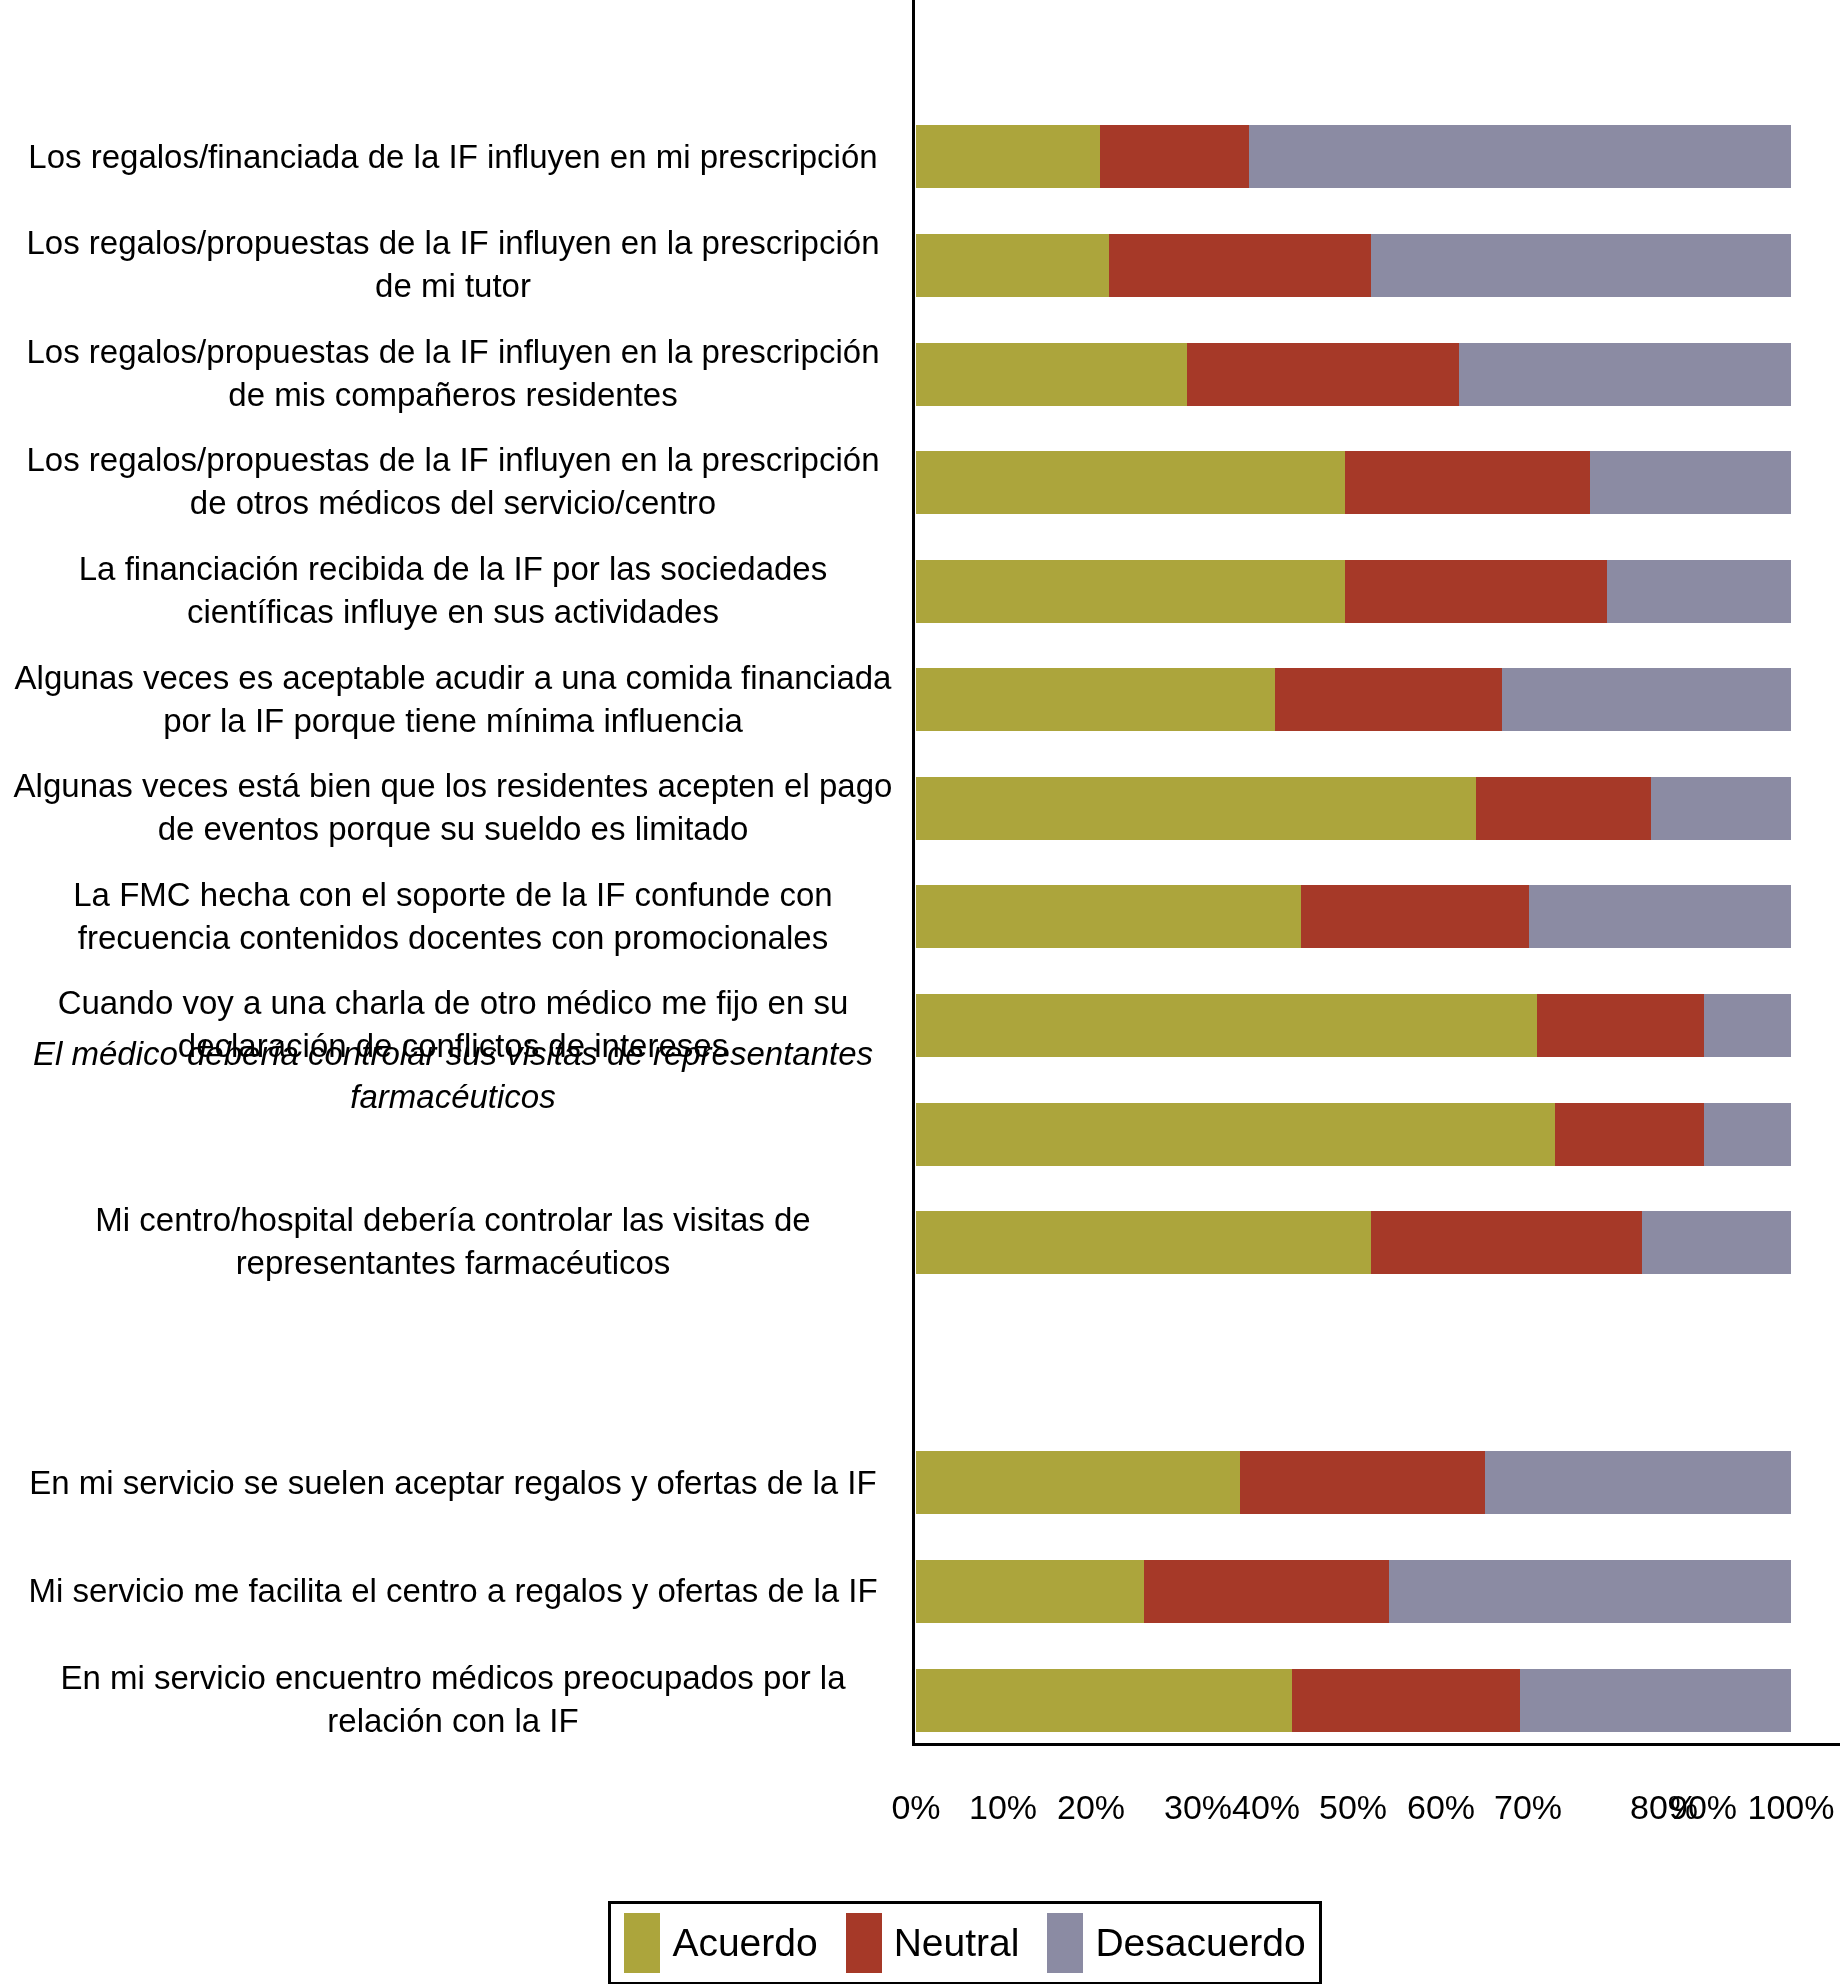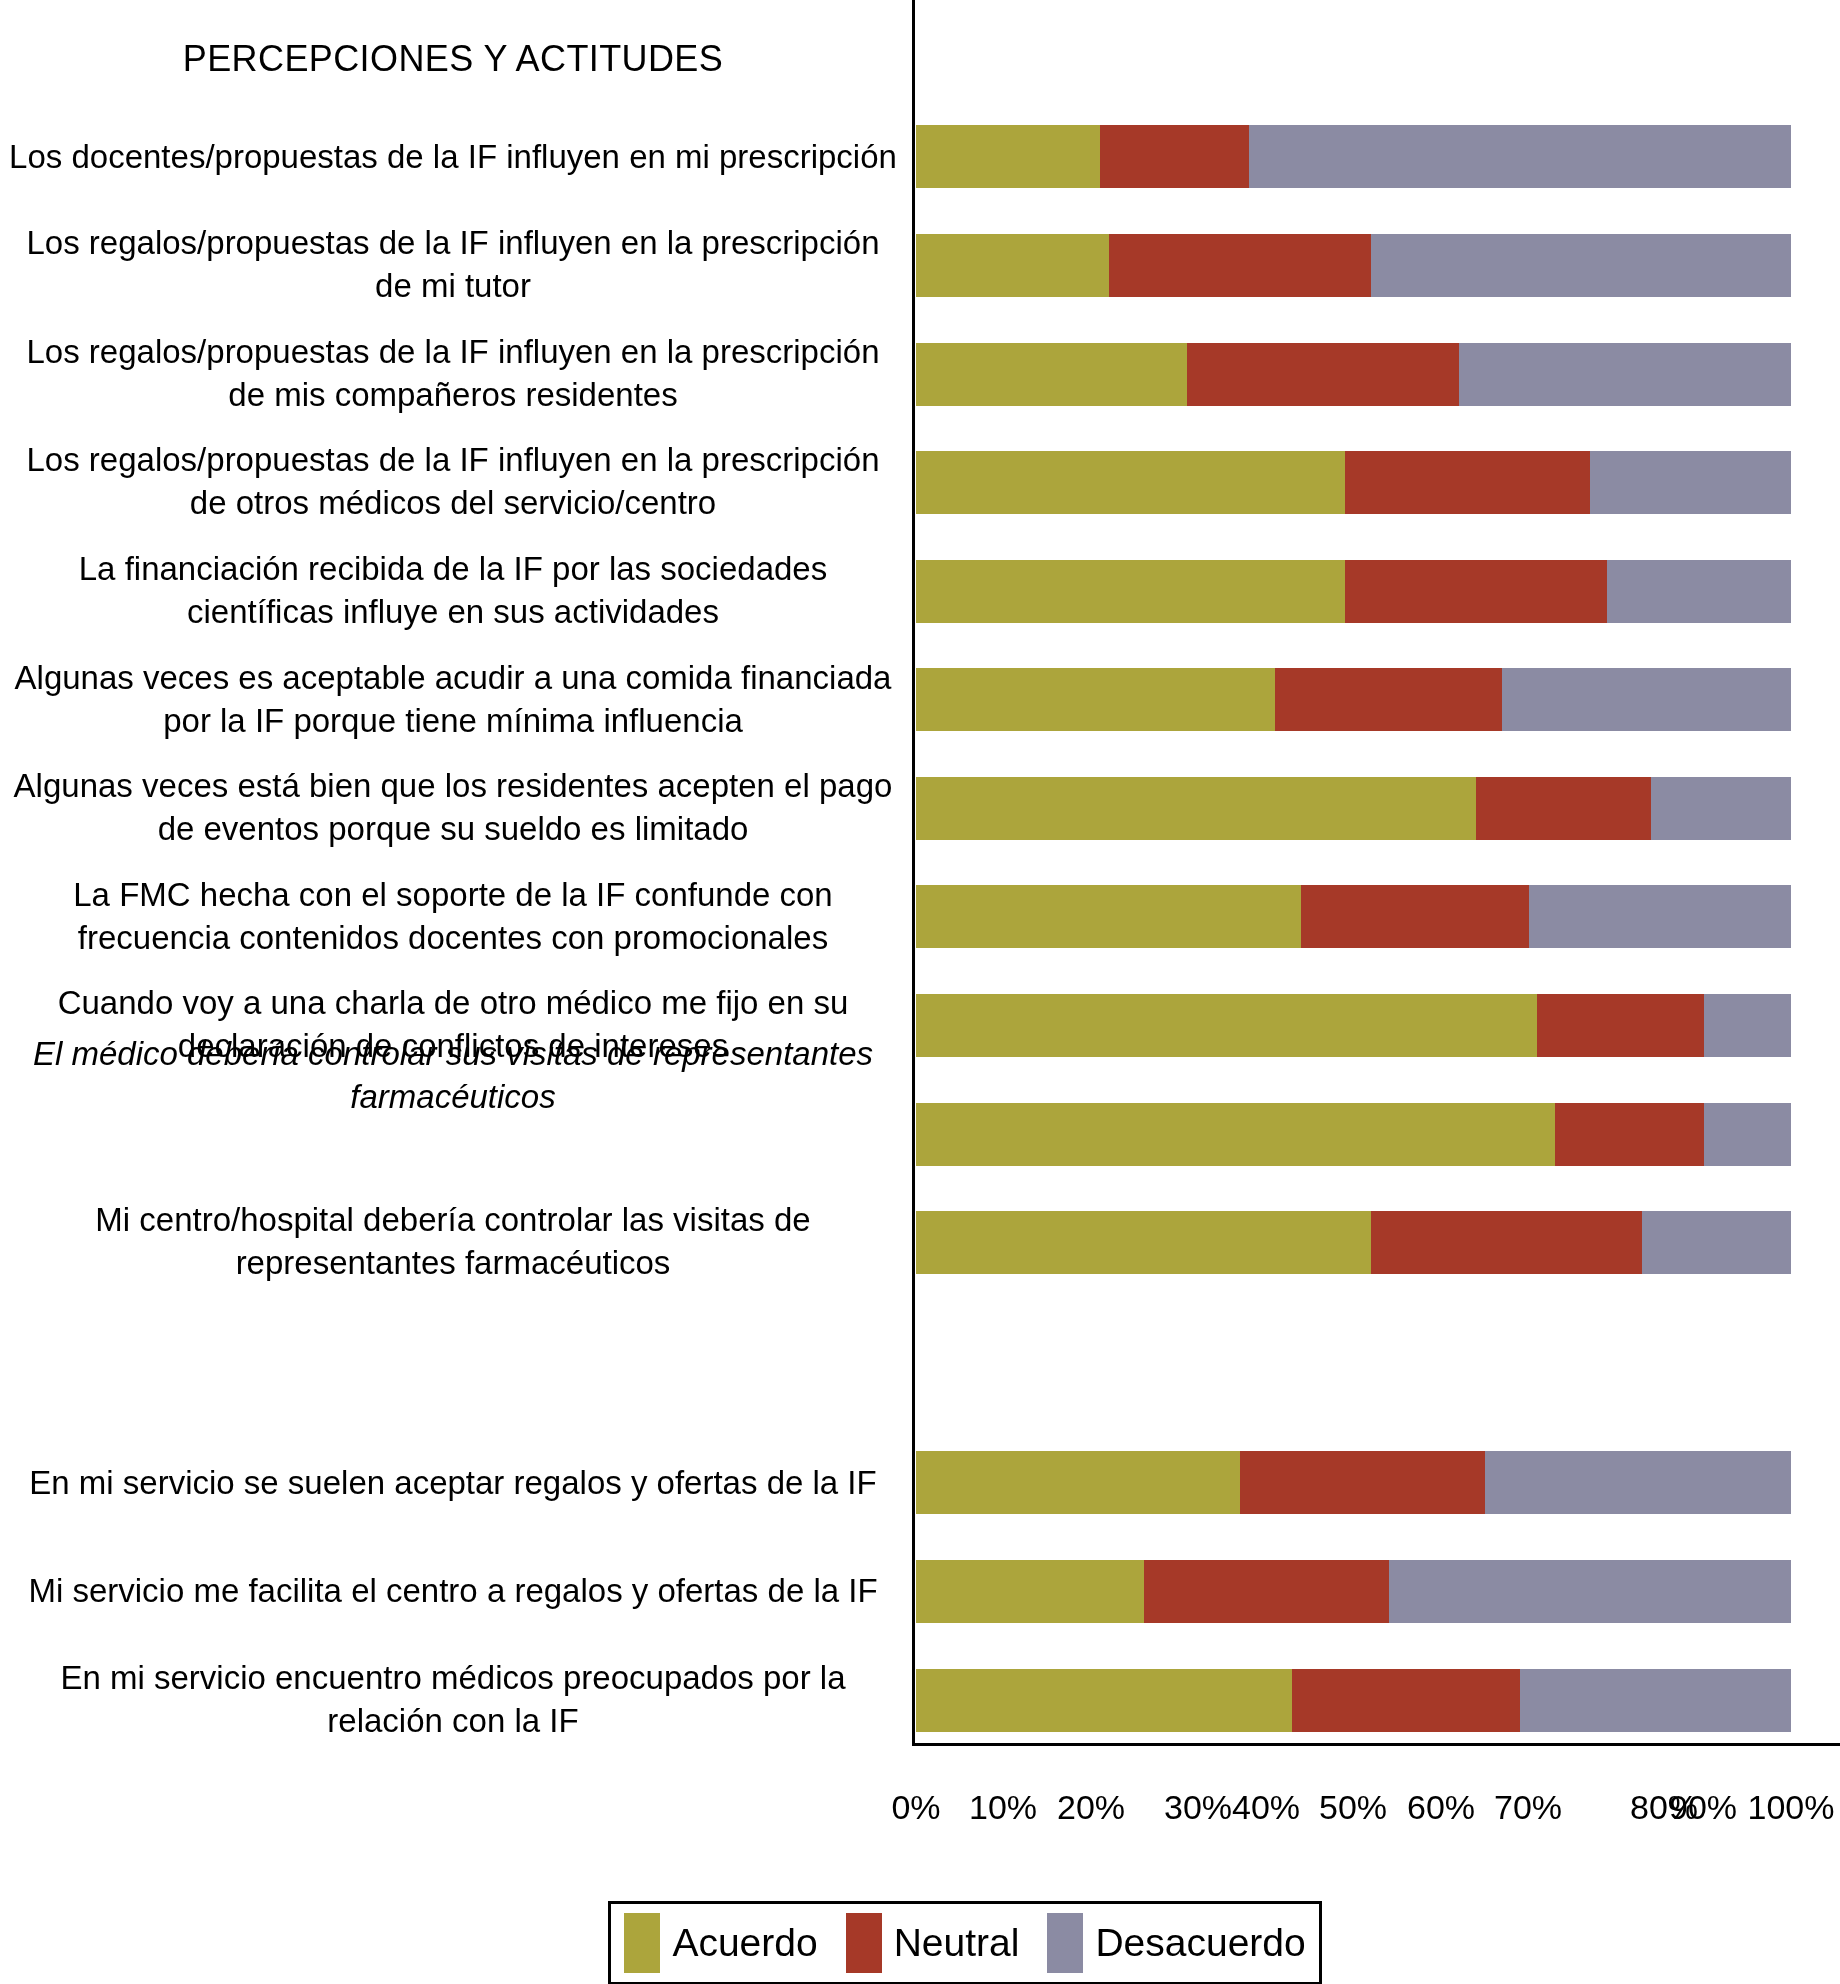--- a/index.html
+++ b/index.html
@@ -29,25 +29,24 @@
   .legend-item{display:flex;align-items:center;gap:12px;font-size:39px;white-space:nowrap;}
   .legend-swatch{width:36px;height:60px;display:inline-block;}
 </style>
 </head>
 <body>
 
 <div class="canvas">
 
   <div class="plot"></div>
 
-  <div class="section-title t1">PERCEPCIONES Y ACTITUDES</div>
 
 
   <div id="rows">
-      <div class="bar-label" style="top: 157px;">Los docentes/propuestas de la IF influyen en mi prescripción</div>
+      <div class="bar-label" style="top: 157px;">Los regalos/financiada de la IF influyen en mi prescripción</div>
       <div class="bar" style="top: 125px;">
         <div class="seg" style="width: 21%; background: rgb(172, 165, 60);"></div>
         <div class="seg" style="width: 17%; background: rgb(166, 57, 40);"></div>
         <div class="seg" style="width: 62%; background: rgb(139, 139, 163);"></div>
       </div>
       <div class="bar-label" style="top: 265px;">Los regalos/propuestas de la IF influyen en la prescripción de mi tutor</div>
       <div class="bar" style="top: 234px;">
         <div class="seg" style="width: 22%; background: rgb(172, 165, 60);"></div>
         <div class="seg" style="width: 30%; background: rgb(166, 57, 40);"></div>
         <div class="seg" style="width: 48%; background: rgb(139, 139, 163);"></div>

